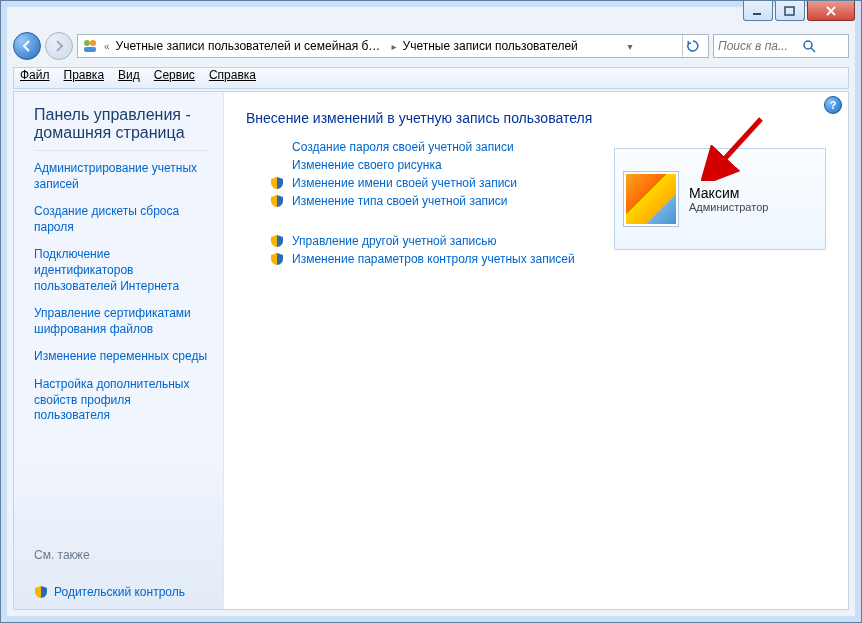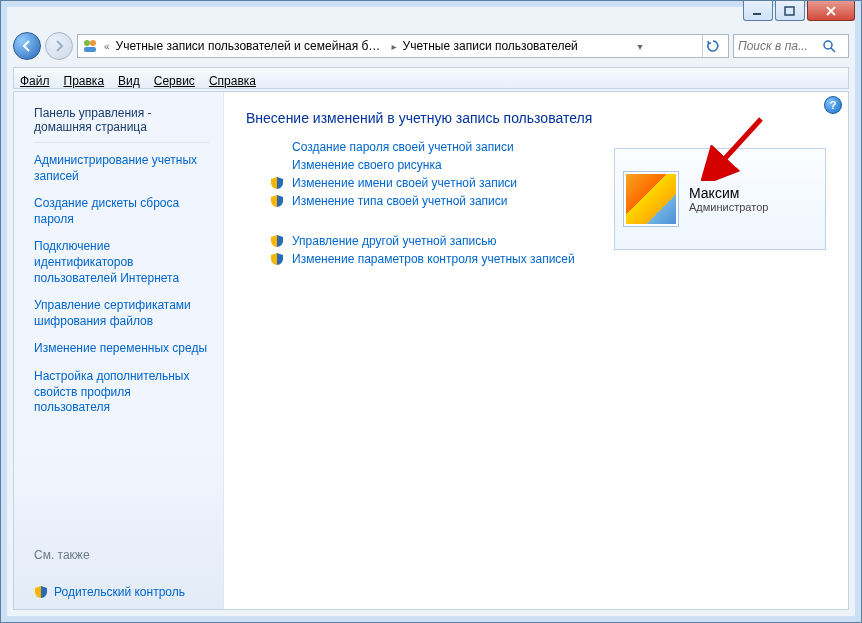--- a/index.html
+++ b/index.html
@@ -15,34 +15,34 @@
 
 .navbar{position:absolute;top:28px;left:12px;right:12px;height:34px;display:flex;align-items:center;gap:4px}
 .navbtn{width:28px;height:28px;border-radius:50%;display:flex;align-items:center;justify-content:center;background:radial-gradient(circle at 30% 30%,#8fc9ff,#2a6bb8);border:1px solid #2a5a92}
 .navbtn.fwd{background:radial-gradient(circle at 30% 30%,#e8f0fb,#cfd9e6);border-color:#a8b8c8}
 .navbtn svg{width:14px;height:14px}
 .addr{flex:1;height:24px;border:1px solid #a8b8c8;background:#fff;display:flex;align-items:center;padding:0 4px;gap:6px}
 .addr .cpicon{width:16px;height:16px}
 .addr .chev{color:#666;font-size:10px}
 .addr .seg{color:#000;white-space:nowrap;overflow:hidden;text-overflow:ellipsis}
 .addr .refresh{margin-left:auto;width:22px;height:22px;border-left:1px solid #ccc;display:flex;align-items:center;justify-content:center}
-.search{width:116px;height:24px;border:1px solid #a8b8c8;background:#fff;display:flex;align-items:center;padding:5px 4px;gap:4px}
+.search{width:136px;height:24px;border:1px solid #a8b8c8;background:#fff;display:flex;align-items:center;padding:5px 4px;gap:4px}
 .search input{border:none;outline:none;width:80px;color:#888;font-style:italic}
 
 
-.menubar{position:absolute;top:66px;left:12px;right:12px;height:22px;background:linear-gradient(#f7fbff,#e6eef9);border:1px solid #c3d4e8;display:flex;align-items:flex-end;padding:0 6px;gap:14px}
+.menubar{position:absolute;top:66px;left:12px;right:12px;height:22px;background:linear-gradient(#f7fbff,#e6eef9);border:1px solid #c3d4e8;display:flex;align-items:flex-start;padding:0 6px;gap:14px}
 .menubar span{cursor:default}
 .menubar .ul{text-decoration:underline}
 
 
 .body{position:absolute;top:90px;left:12px;right:12px;bottom:12px;background:#fff;border:1px solid #c3d4e8;display:flex}
 
 
 .sidebar{width:210px;background:linear-gradient(to bottom,#f1f5fd 0%,#f1f5fd 70%,#e2ebf7 100%);border-right:1px solid #e1e8f2;padding:14px 14px 10px 20px;display:flex;flex-direction:column;position:relative}
-.sidebar .hp{color:#1a3e6e;font-size:12px}
+.sidebar .hp{color:#1a3e6e;font-size:16px}
 .sidebar .divider{height:1px;background:#dde6f2;margin:8px 0 4px}
 .sidebar .link{display:block;color:#0066cc;margin:6px 0;line-height:1.3;cursor:pointer}
 .sidebar .foot{margin-top:auto}
 .sidebar .foot .label{color:#6a7a8a;margin-bottom:23px}
 .sidebar .foot .row{display:flex;gap:6px;color:#0066cc}
 
 
 .main{flex:1;padding:18px 22px;position:relative}
 .helpbtn{position:absolute;top:4px;right:6px;width:18px;height:18px;border-radius:50%;background:radial-gradient(circle at 30% 30%,#7fc1ff,#1a6fc8);color:#fff;display:flex;align-items:center;justify-content:center;font-weight:bold;font-size:11px;border:1px solid #1a5a9a}
 .main h1{font-size:14px;font-weight:normal;color:#003399;margin-bottom:14px}

